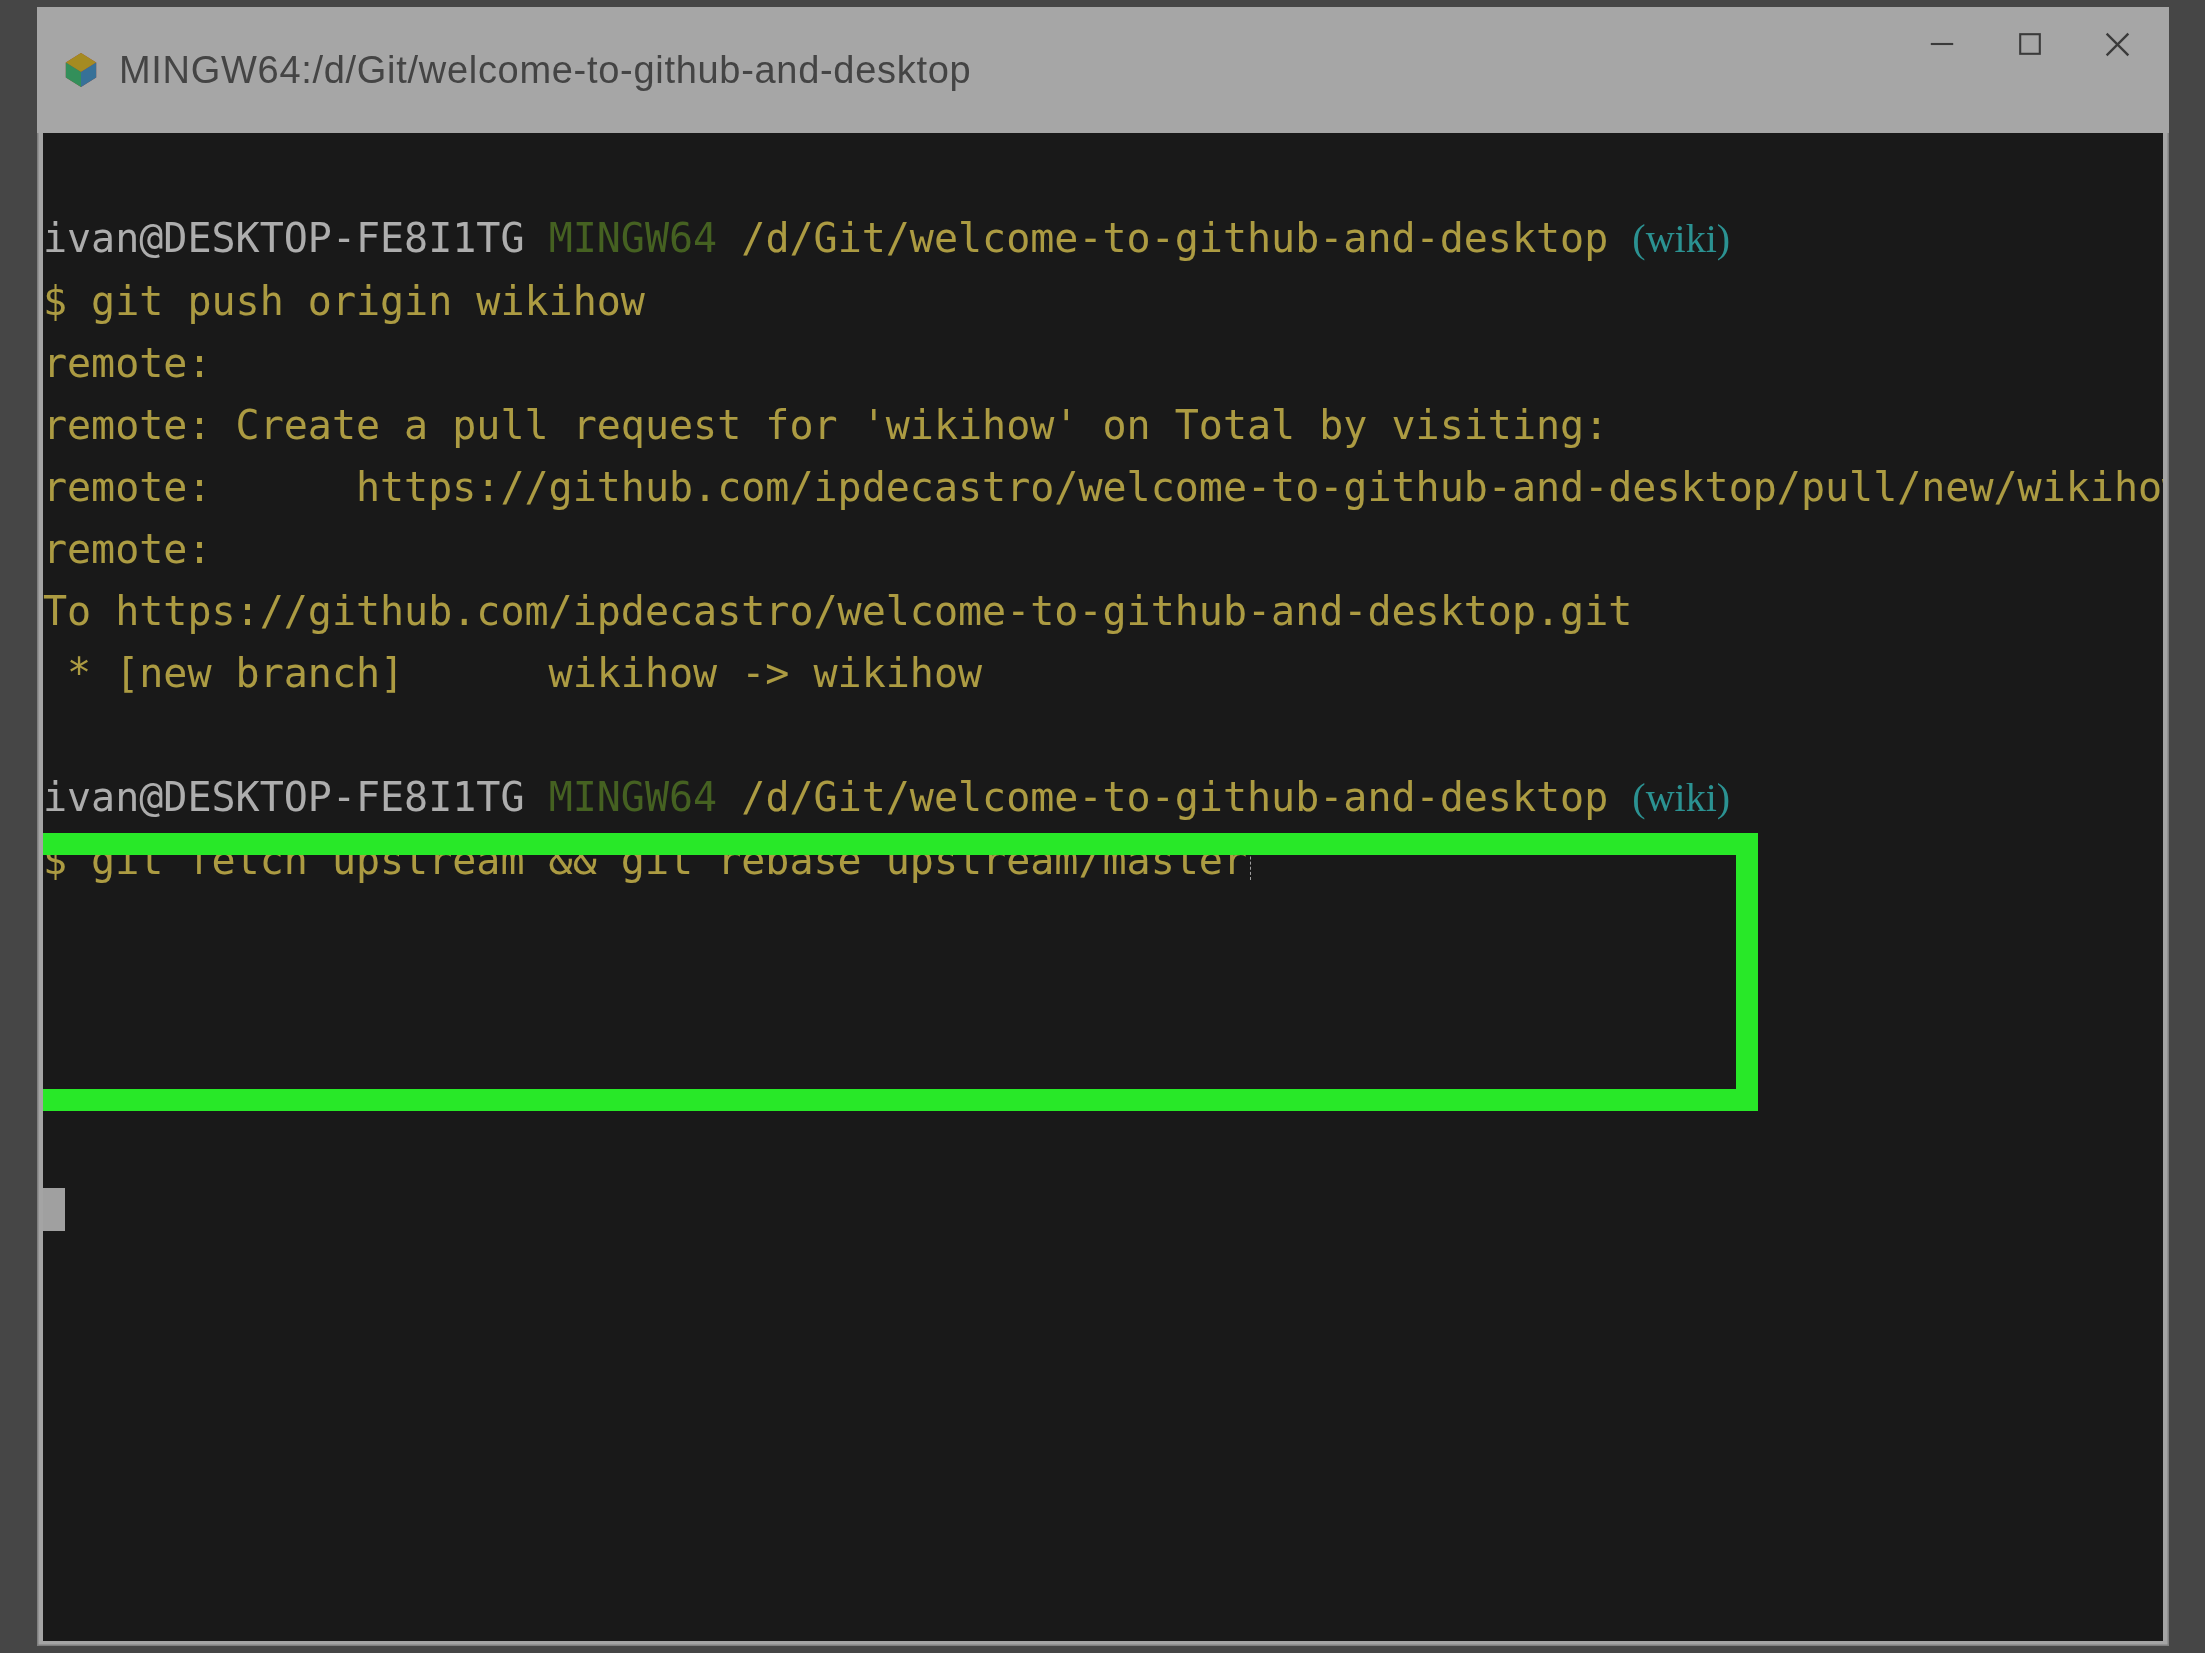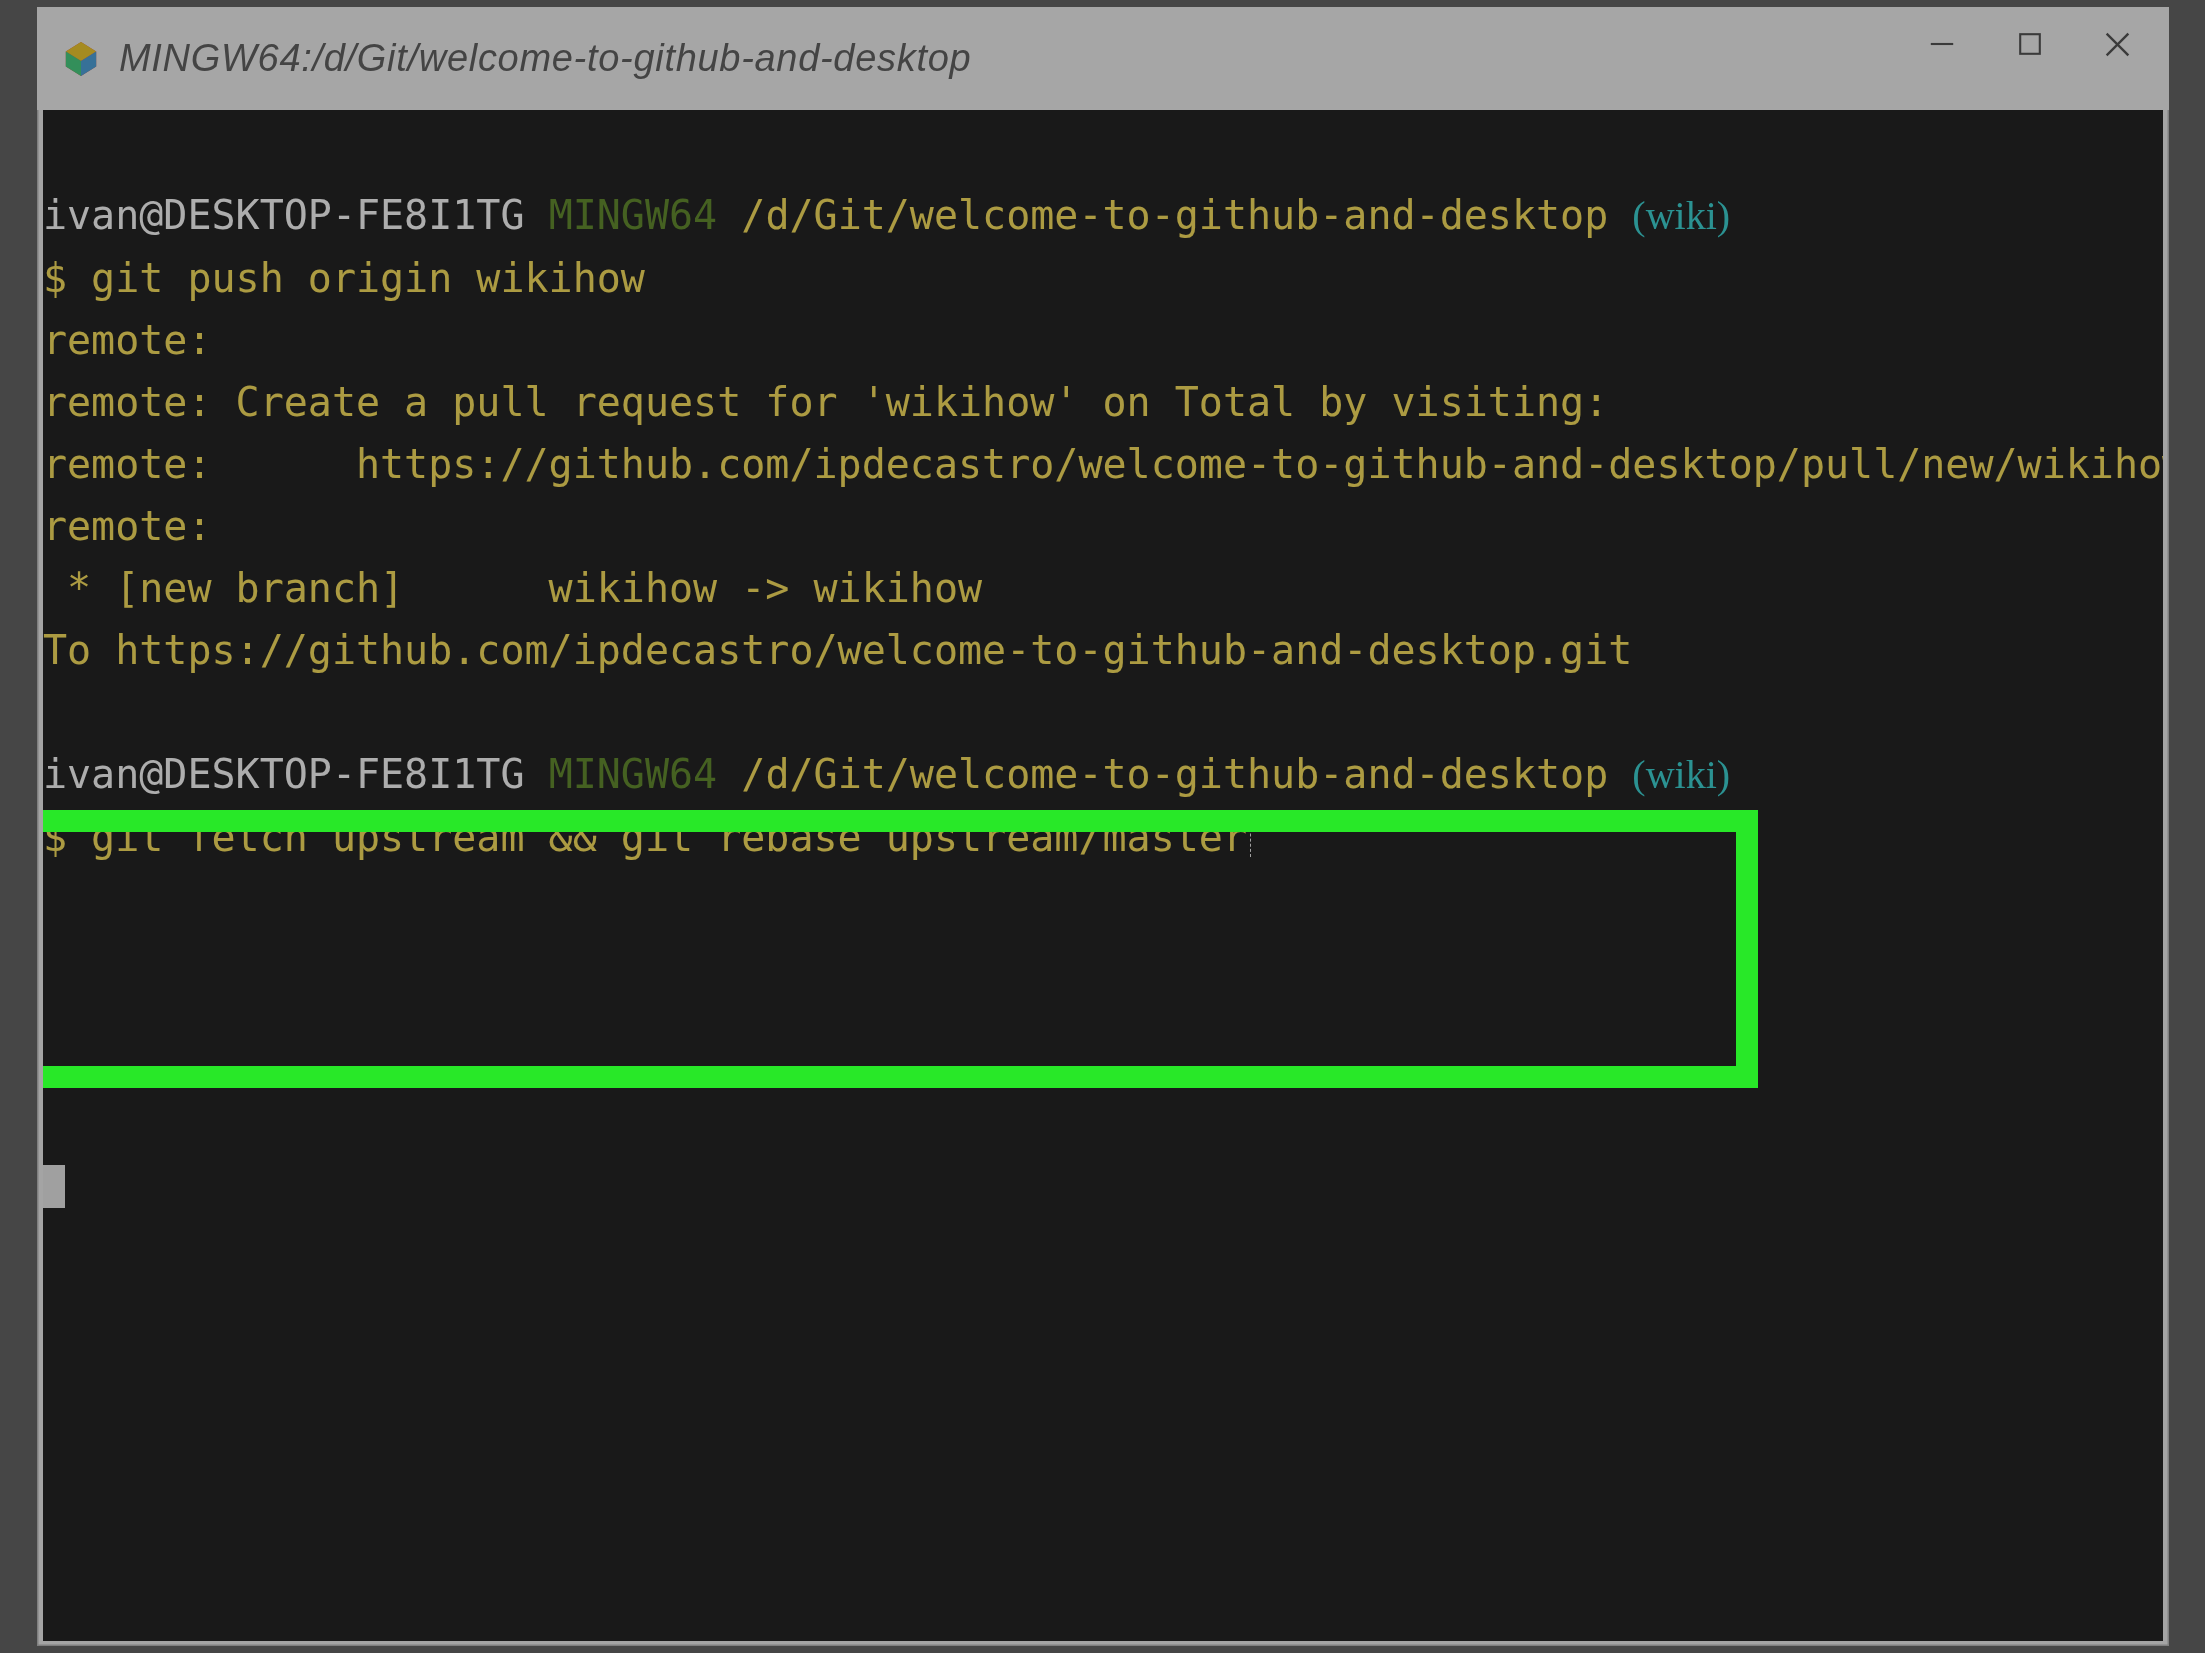--- a/index.html
+++ b/index.html
@@ -26,26 +26,25 @@
     top: 7.4px;
     width: 2132px;
     height: 1639px;
     background: #f0f0f0;
     box-shadow: 0 0 0 1.5px #b0b0b0 inset;
     display: flex;
     flex-direction: column;
   }
 
   .titlebar {
-    height: 103px;
+    height: 126px;
     display: flex;
     align-items: center;
     background: #f3f3f3;
     padding: 0 7.4px 0 22px;
-    font-style: italic;
   }
 
   .app-icon {
     width: 44px;
     height: 44px;
     display: flex;
     align-items: center;
     justify-content: center;
     margin-right: 16px;
   }
@@ -182,22 +181,22 @@
   </div>
 
   <div class="terminal">
     <div class="term-inner">
       <div class="pline"><span class="user">ivan@DESKTOP-FE8I1TG</span><span class="white"> </span><span class="mingw">MINGW64</span><span class="white"> </span><span class="path">/d/Git/welcome-to-github-and-desktop</span><span class="white"> </span><span class="branch">(wiki)</span></div>
       <div class="pline white">$ git push origin wikihow</div>
       <div class="pline white">remote:</div>
       <div class="pline white">remote: Create a pull request for 'wikihow' on Total by visiting:</div>
       <div class="pline white">remote:      https://github.com/ipdecastro/welcome-to-github-and-desktop/pull/new/wikihow</div>
       <div class="pline white">remote:</div>
+      <div class="pline white">To https://github.com/ipdecastro/welcome-to-github-and-desktop.git</div>
       <div class="pline white"> * [new branch]      wikihow -&gt; wikihow</div>
-      <div class="pline white">To https://github.com/ipdecastro/welcome-to-github-and-desktop.git</div>
       <div class="pline">&nbsp;</div>
       <div class="pline"><span class="user">ivan@DESKTOP-FE8I1TG</span><span class="white"> </span><span class="mingw">MINGW64</span><span class="white"> </span><span class="path">/d/Git/welcome-to-github-and-desktop</span><span class="white"> </span><span class="branch">(wiki)</span></div>
       <div class="pline white"><span>$ git fetch upstream &amp;&amp; git rebase upstream/master</span><span class="cursor-block"></span></div>
       <span class="end-cursor"></span>
     </div>
 
     <div class="highlight-box"></div>
   </div>
 </div>
 

